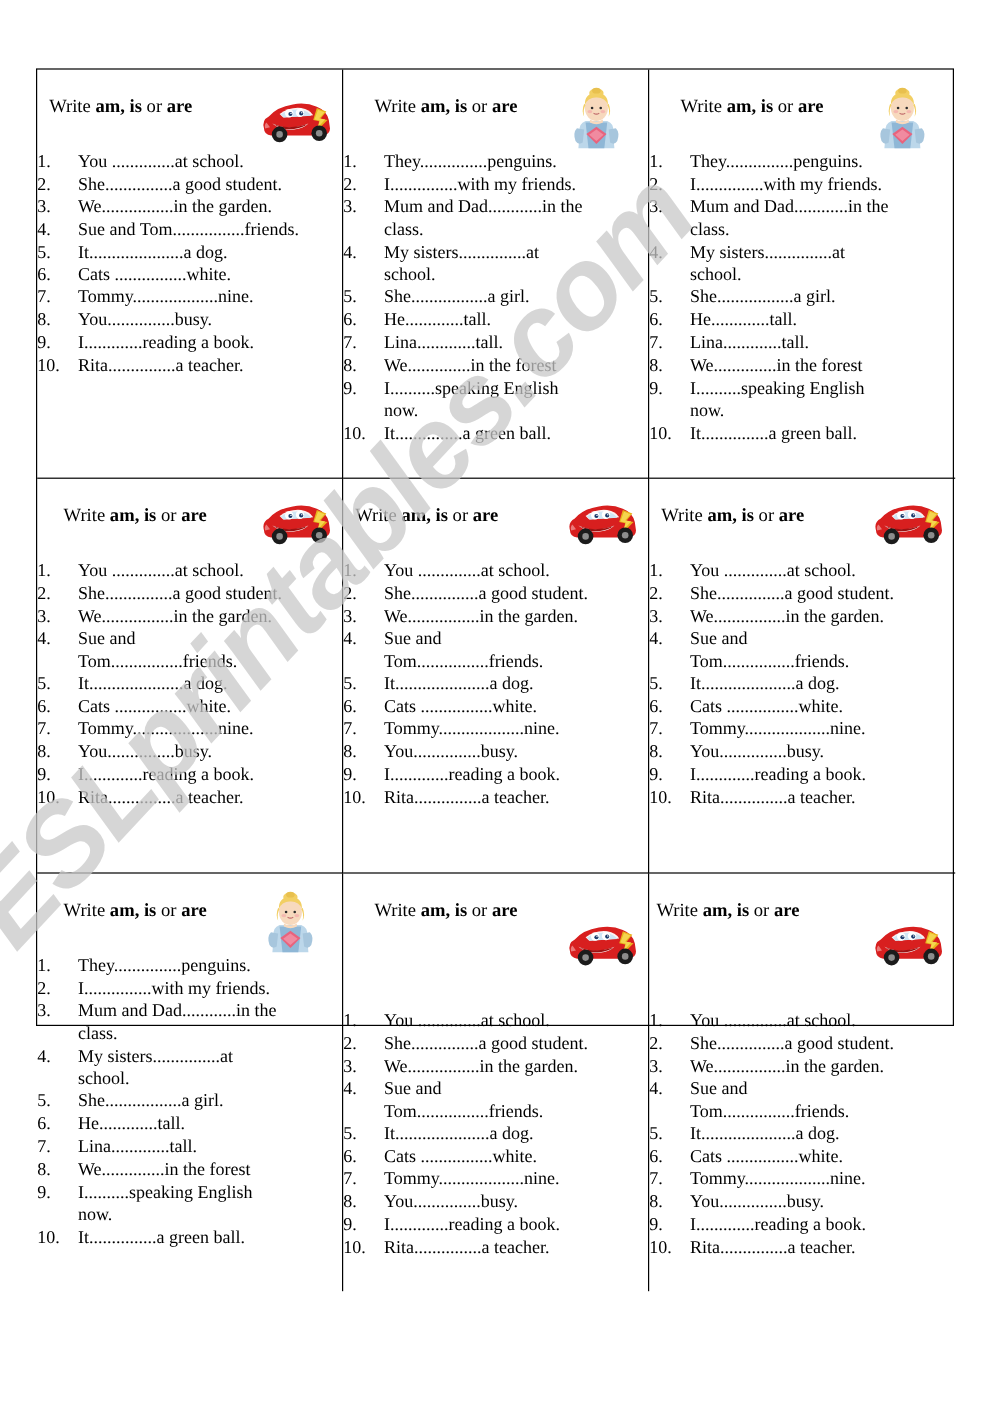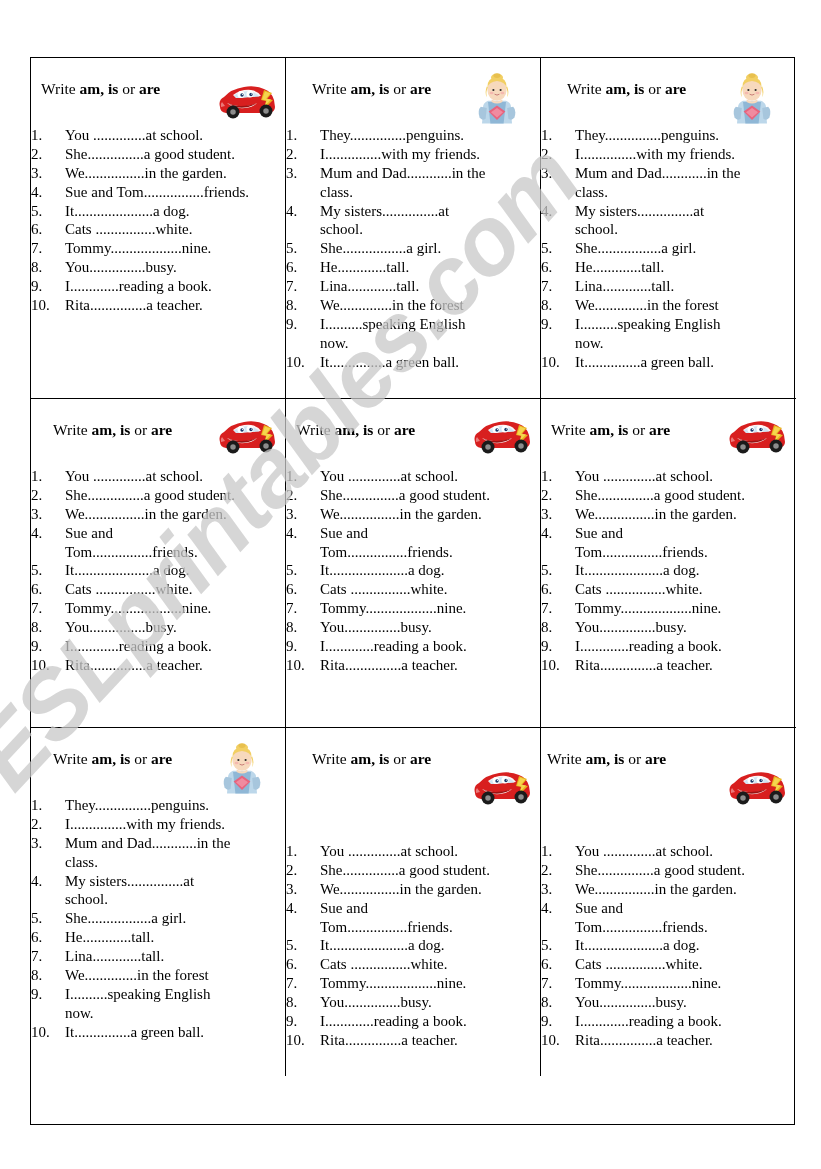--- a/index.html
+++ b/index.html
@@ -41,21 +41,21 @@
     color: #c9c9c9;
     opacity: 0.75;
   }
 
   
   #sheet {
     position: absolute;
     left: 30px;
     top: 57px;
     width: 765px;
-    height: 1068px;
+    height: 798px;
     display: grid;
     grid-template-columns: 255px 255px 255px;
     grid-template-rows: 341px 329px 348px;
     border: 1.6px solid #000000;
     box-sizing: border-box;
     z-index: 1;
   }
   .cell {
     border-right: 1.4px solid #000000;
     border-bottom: 1.4px solid #000000;

